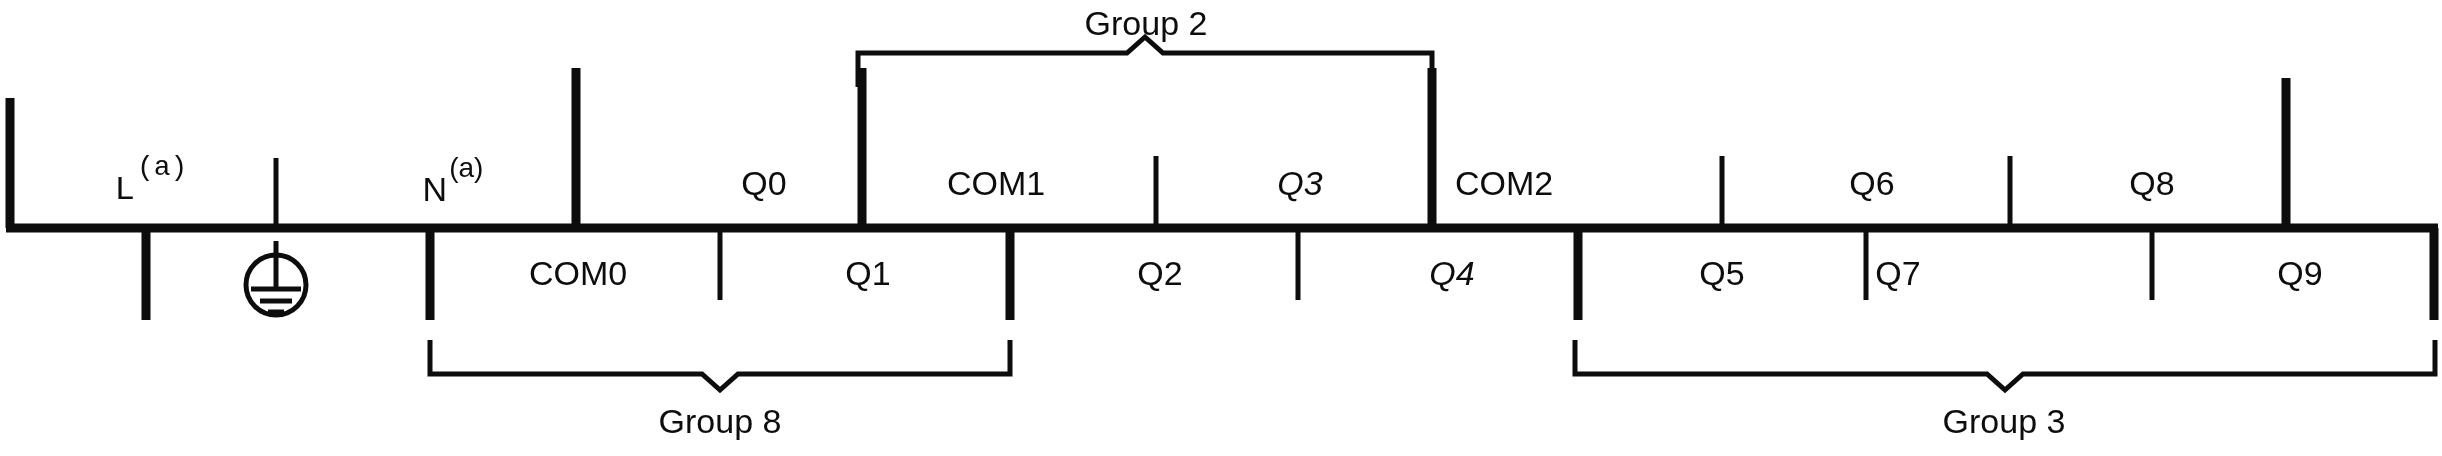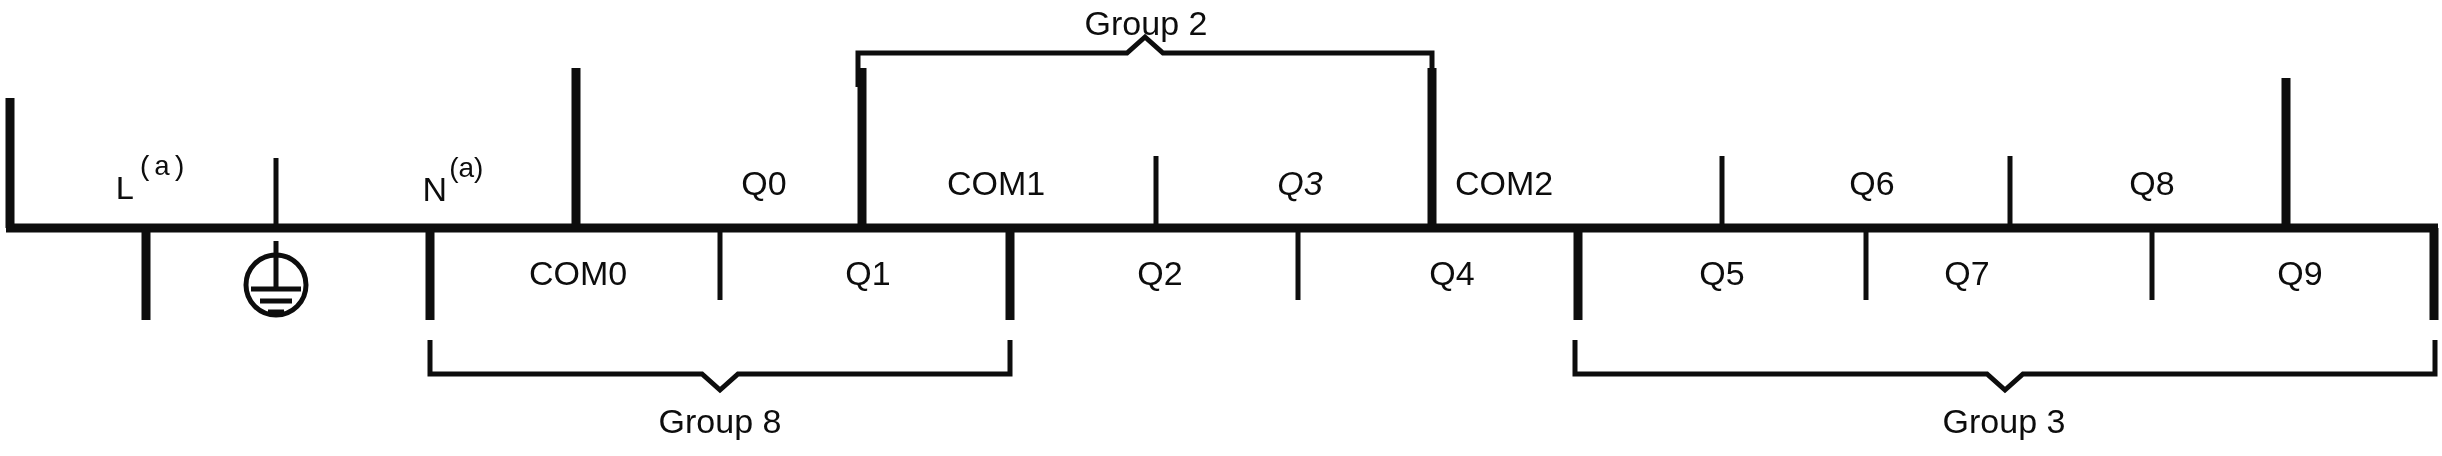--- a/index.html
+++ b/index.html
@@ -49,20 +49,20 @@
     <div class="lbl term-lbl" style="left: 452px; top: 166px;">N<span class="sup">(a)</span></div>
     <div class="lbl term-lbl" style="left: 720px; top: 166px; margin-left: 44px;">Q0</div>
     <div class="lbl term-lbl" style="left: 996px; top: 166px; text-align: center;">COM1</div>
     <div class="lbl term-lbl" style="left: 1300px; top: 166px; font-style: italic;">Q3</div>
     <div class="lbl term-lbl" style="left: 1504px; top: 166px;">COM2</div>
     <div class="lbl term-lbl" style="left: 1872px; top: 166px; text-align: center;">Q6</div>
     <div class="lbl term-lbl" style="left: 2152px; top: 166px;">Q8</div>
     <div class="lbl term-lbl" style="left: 578px; top: 256px;">COM0</div>
     <div class="lbl term-lbl" style="left: 868px; top: 256px;">Q1</div>
     <div class="lbl term-lbl" style="left: 1160px; top: 256px;">Q2</div>
-    <div class="lbl term-lbl" style="left: 1452px; top: 256px;">Q4</div>
+    <div class="lbl term-lbl" style="left: 1452px; top: 256px; font-style: italic;">Q4</div>
     <div class="lbl term-lbl" style="left: 1722px; top: 256px;">Q5</div>
-    <div class="lbl term-lbl" style="left: 1967px; top: 256px;">Q7</div>
+    <div class="lbl term-lbl" style="left: 1898px; top: 256px;">Q7</div>
     <div class="lbl term-lbl" style="left: 2300px; top: 256px;">Q9</div>
     <div class="lbl grp-lbl" style="left: 720px; top: 404px;">Group 8</div>
     <div class="lbl grp-lbl" style="left: 1146px; top: 6px;">Group 2</div>
     <div class="lbl grp-lbl" style="left: 2004px; top: 404px;">Group 3</div>
   </div>
 
 </body></html>

